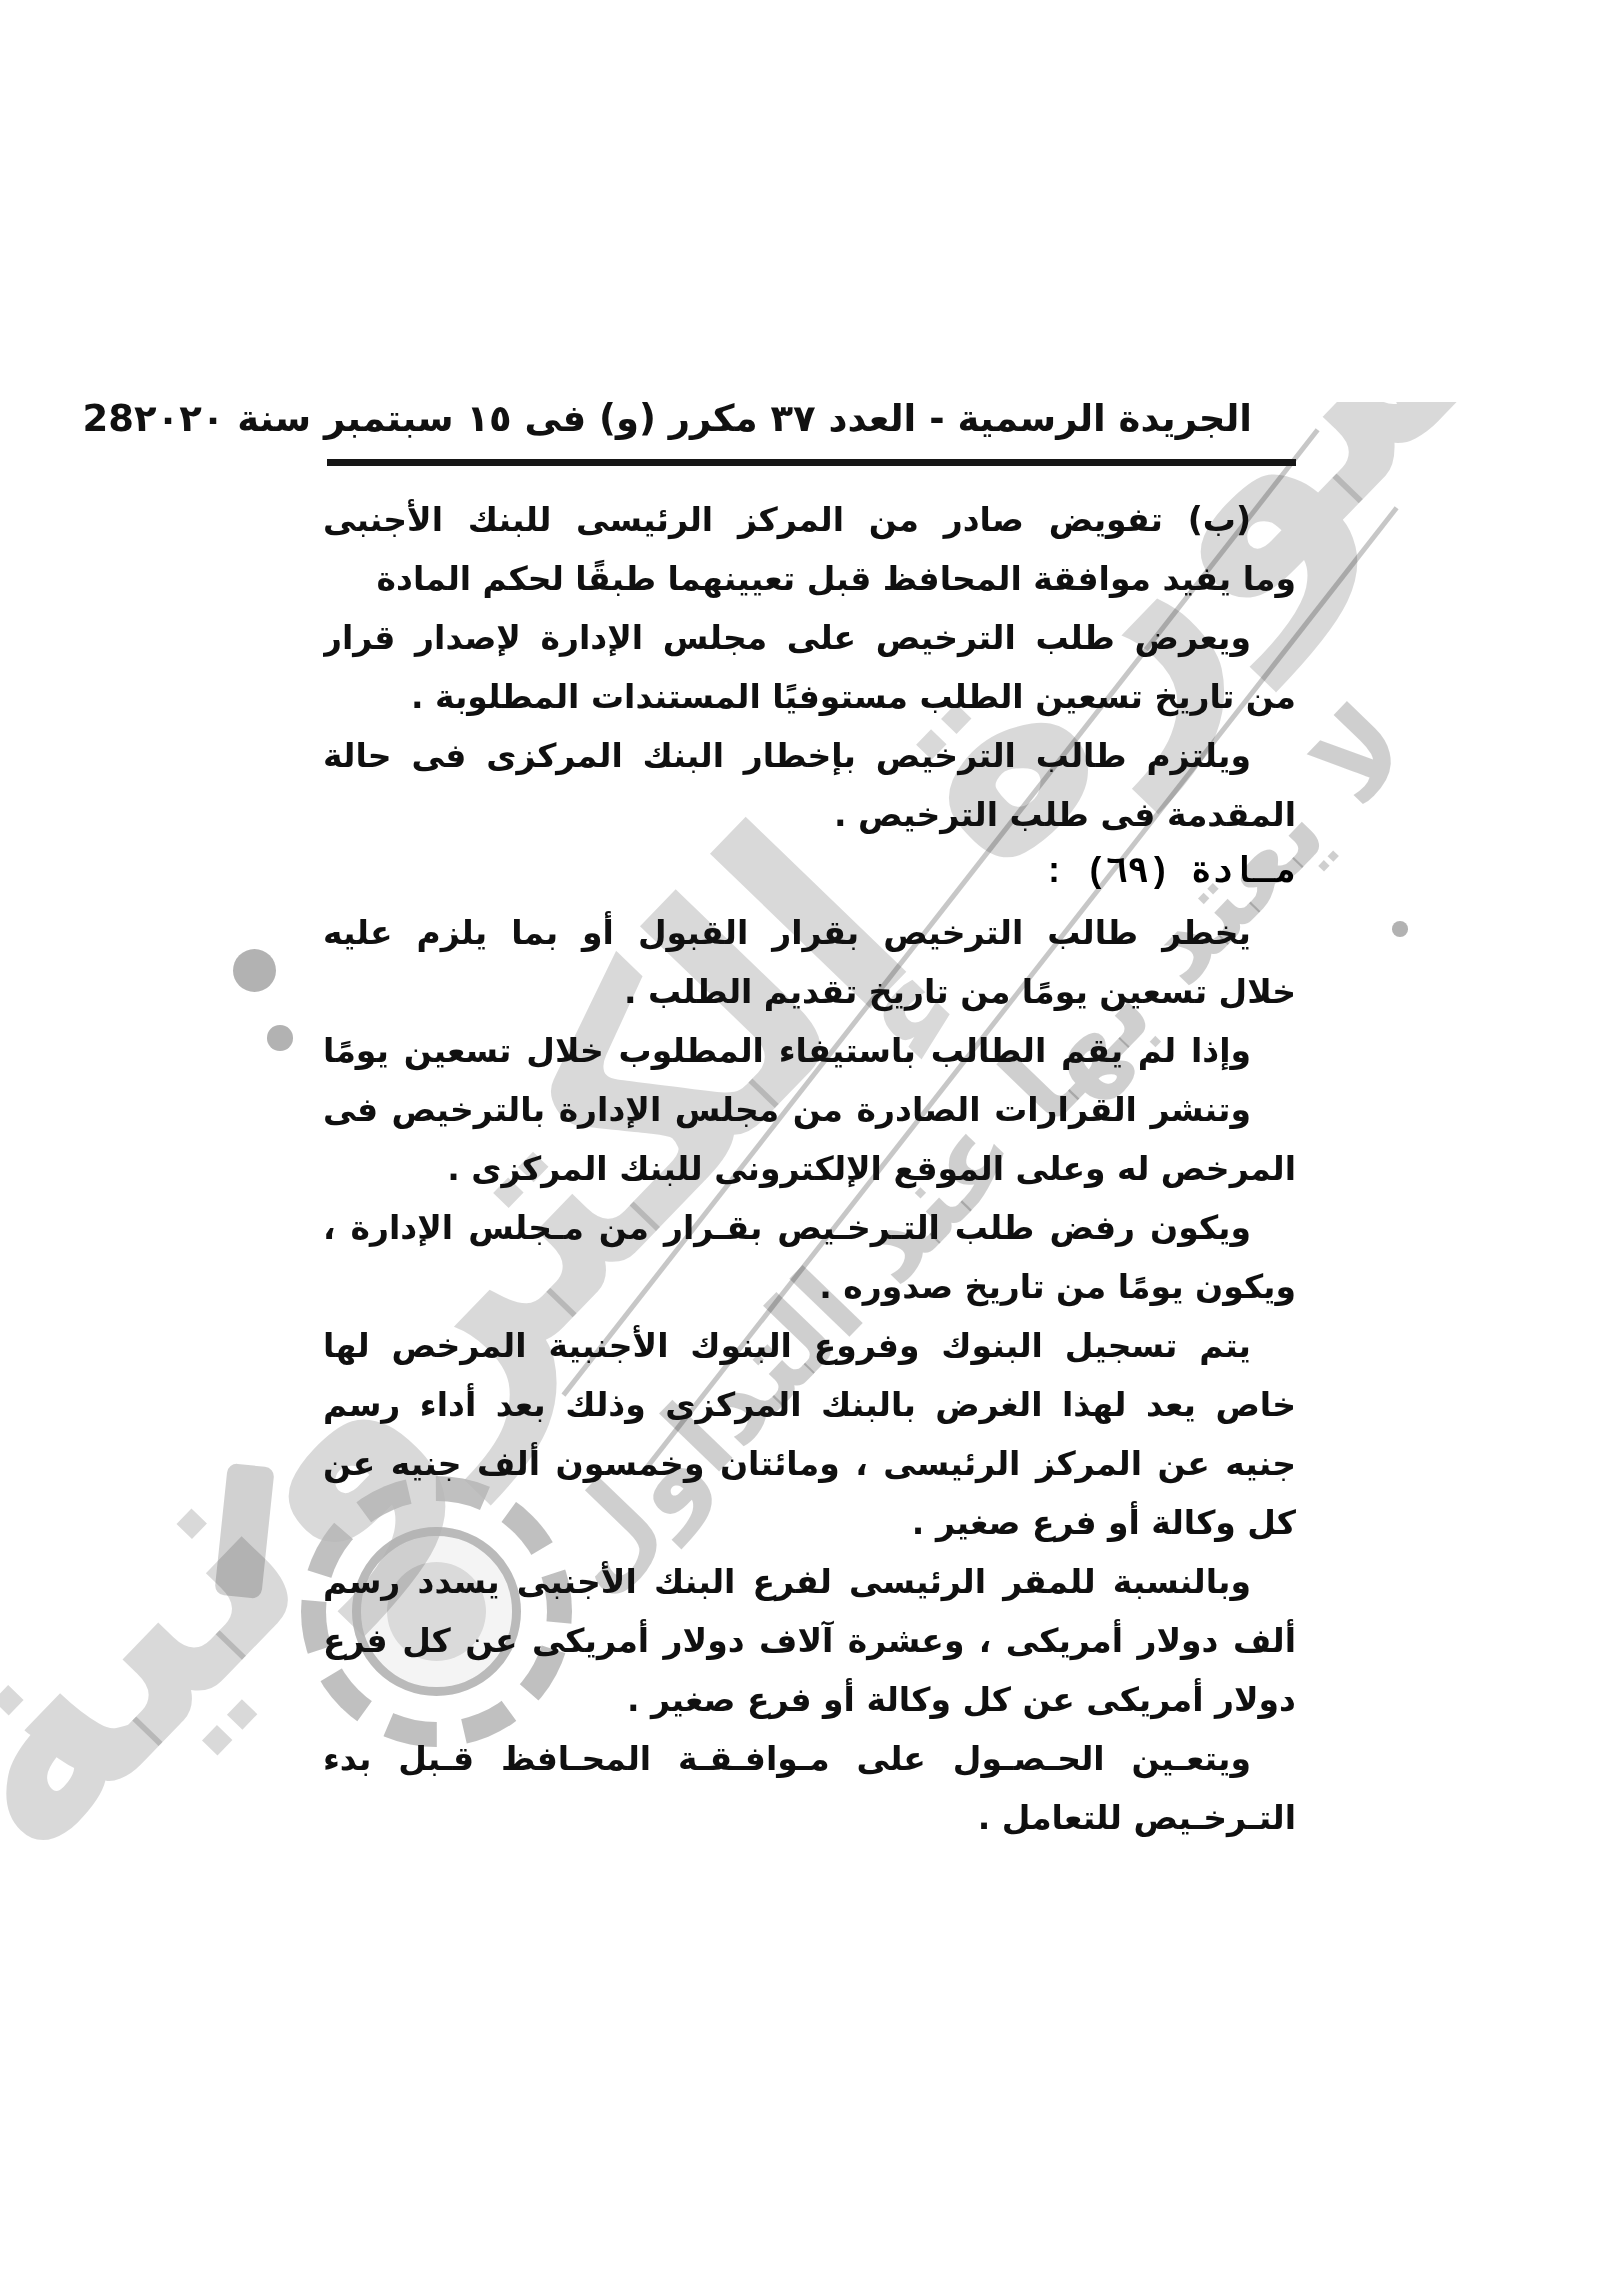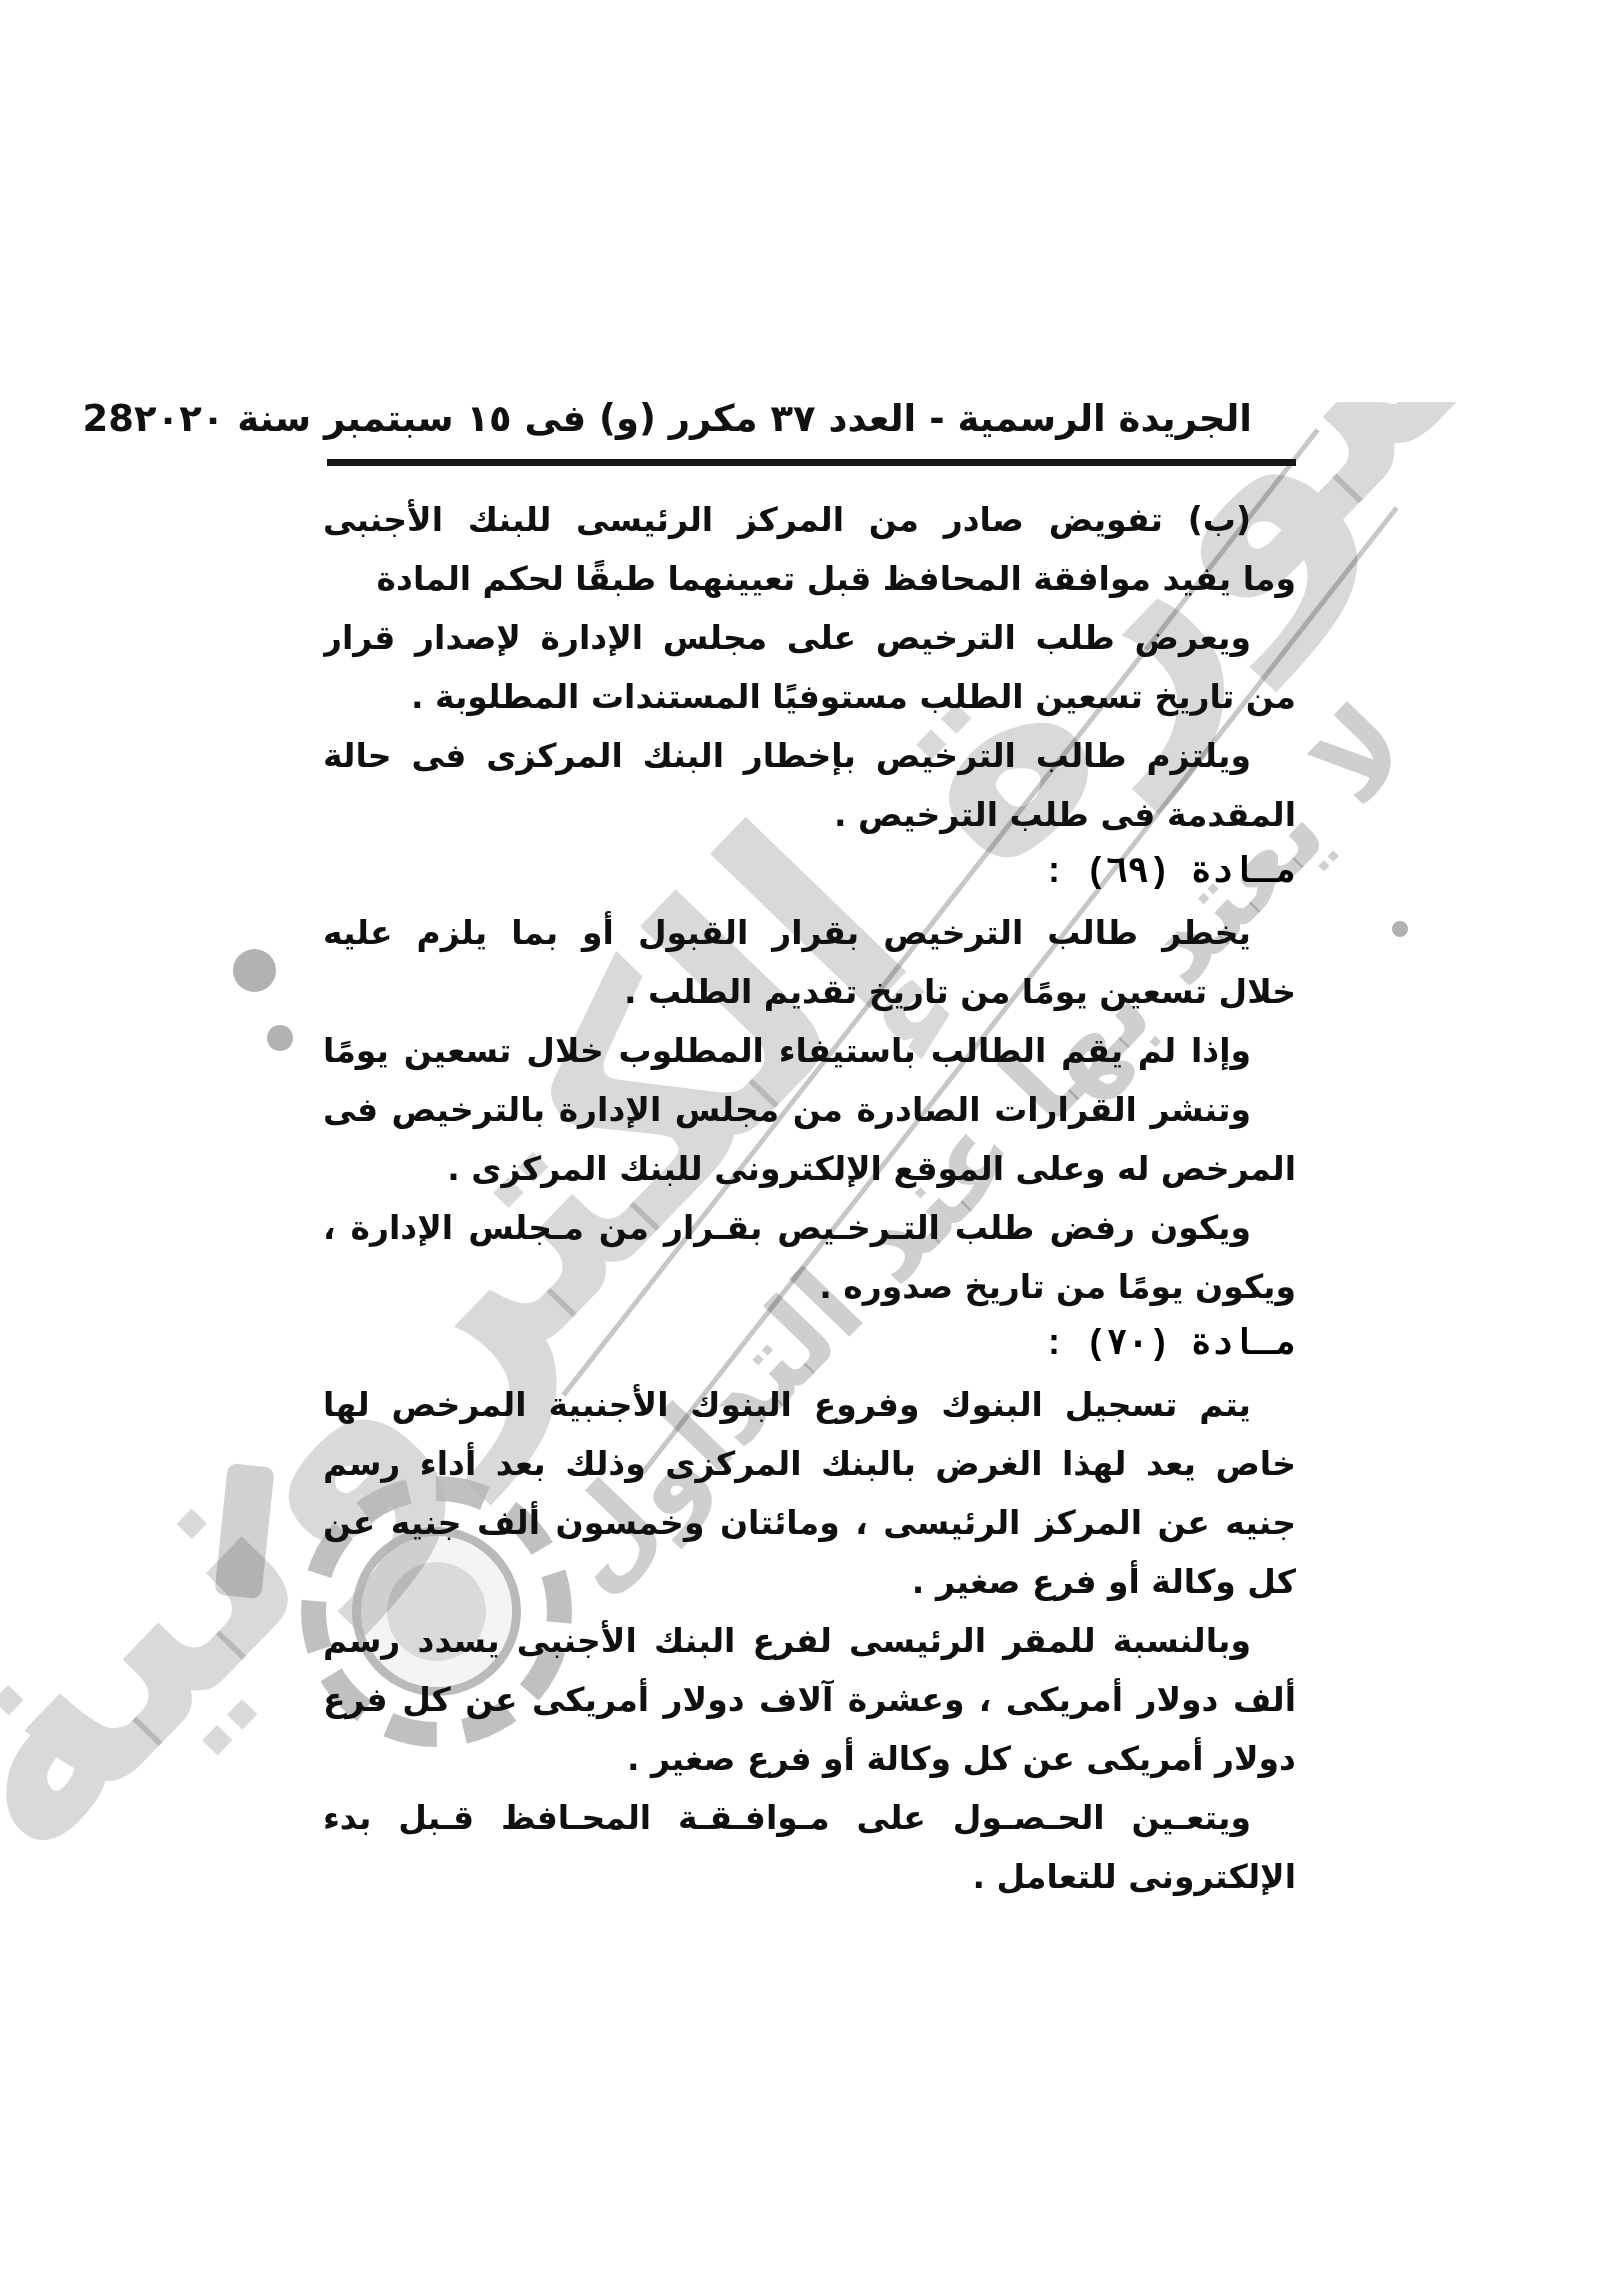--- a/index.html
+++ b/index.html
@@ -118,27 +118,26 @@
         <div class="line indent just">ويلتزم طالب الترخيص بإخطار البنك المركزى فى حالة حدوث أى تغيير فى البيانات</div>
         <div class="line">المقدمة فى طلب الترخيص .</div>
         <div class="line heading">مـادة (٦٩) :</div>
         <div class="line indent just">يخطر طالب الترخيص بقرار القبول أو بما يلزم عليه استيفاؤه من مستندات أو بيانات</div>
         <div class="line">خلال تسعين يومًا من تاريخ تقديم الطلب .</div>
         <div class="line indent just">وإذا لم يقم الطالب باستيفاء المطلوب خلال تسعين يومًا من تاريخ الإخطار المشار إليه</div>
         <div class="line indent just">وتنشر القرارات الصادرة من مجلس الإدارة بالترخيص فى الوقائع المصرية على نفقة</div>
         <div class="line">المرخص له وعلى الموقع الإلكترونى للبنك المركزى .</div>
         <div class="line indent just">ويكون رفض طلب التـرخـيص بقـرار من مـجلس الإدارة ، ويخطر الطالب به خـلال</div>
         <div class="line">ويكون يومًا من تاريخ صدوره .</div>
-        <div class="line heading">مـادة (٧٠) :</div>
         <div class="line indent just">يتم تسجيل البنوك وفروع البنوك الأجنبية المرخص لها وفروعها ووكالاتها فى سجل</div>
         <div class="line just">خاص يعد لهذا الغرض بالبنك المركزى وذلك بعد أداء رسم معاينة مقداره خمسمائة ألف</div>
         <div class="line just">جنيه عن المركز الرئيسى ، ومائتان وخمسون ألف جنيه عن كل فرع ، ومائة ألف جنيه عن</div>
         <div class="line">كل وكالة أو فرع صغير .</div>
         <div class="line indent just">وبالنسبة للمقر الرئيسى لفرع البنك الأجنبى يسدد رسم معاينة مقداره خمسة وعشرون</div>
         <div class="line just">ألف دولار أمريكى ، وعشرة آلاف دولار أمريكى عن كل فرع إضافى له ، وخمسة آلاف</div>
         <div class="line">دولار أمريكى عن كل وكالة أو فرع صغير .</div>
         <div class="line indent just">ويتعـين الحـصـول على مـوافـقـة المحـافظ قـبل بدء إنشـاء كل فـرع أو وكـالة وقـبل</div>
-        <div class="line">الإلكترونى للتعامل .</div>
+        <div class="line">التـرخـيص للتعامل .</div>
       </div>
   </div>
 
 </div>
 
 
 </body></html>

